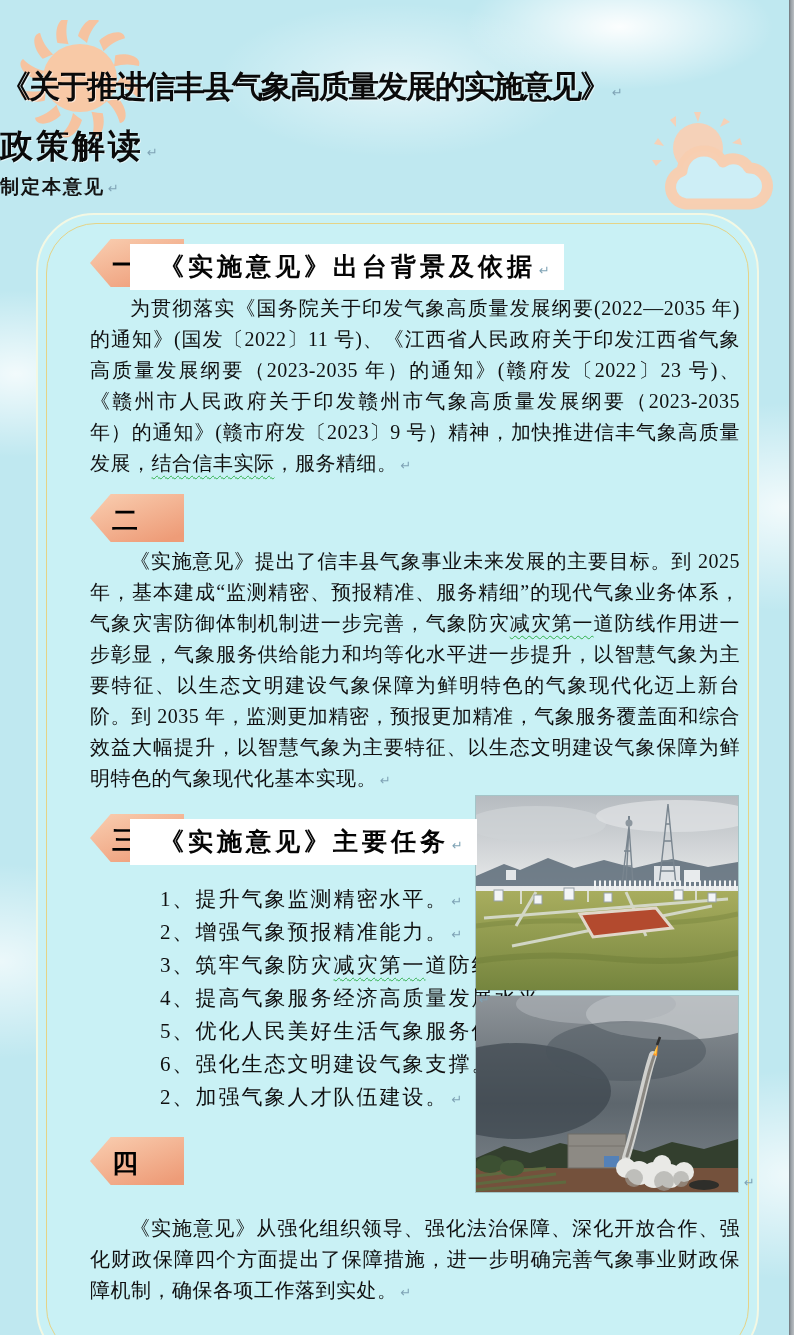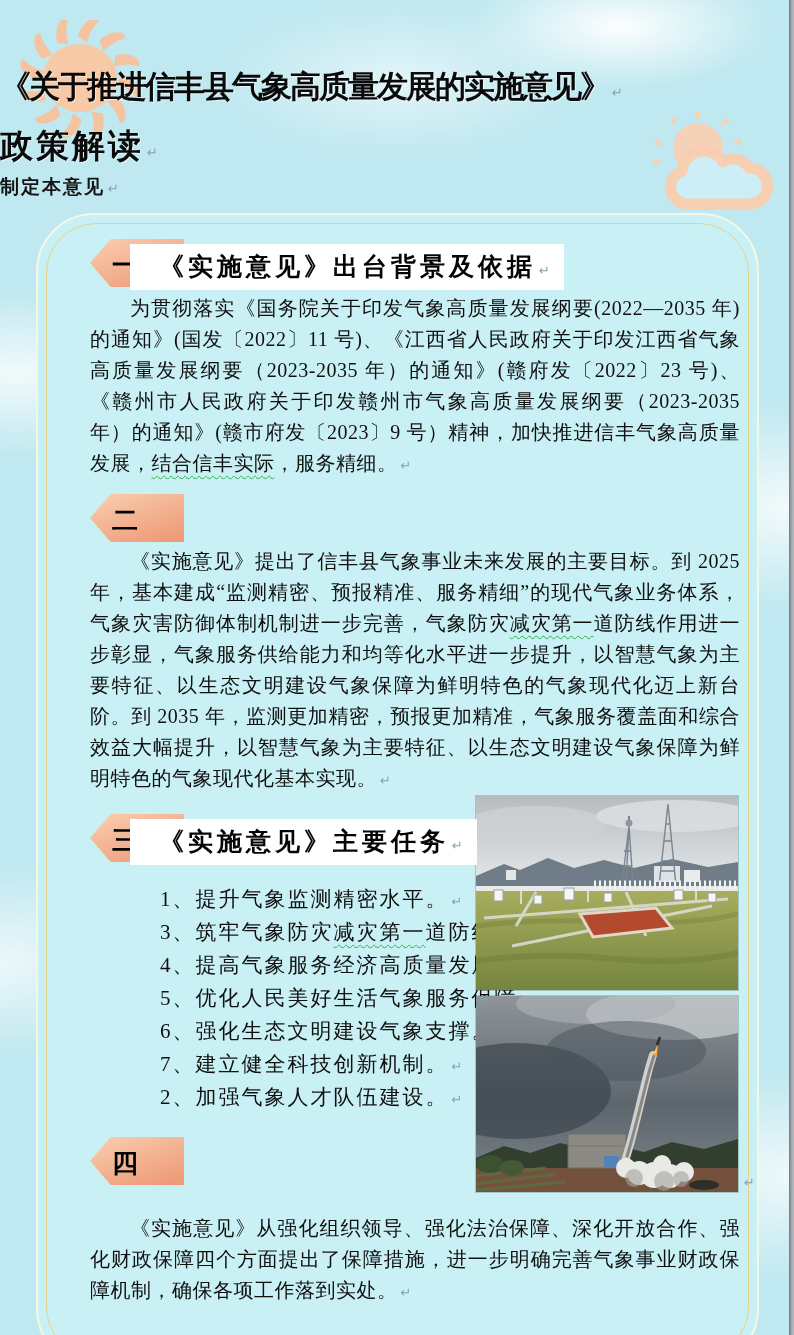--- a/index.html
+++ b/index.html
@@ -240,25 +240,25 @@
         <span class="pmark pmark-photo2">↵</span>
       </div>
 
       <div class="sec-head m-sec3">
         <div class="sec-arrow"></div>
         <span class="sec-num">三</span>
         <div class="sec-titlebox"><span>《实施意见》主要任务</span><span class="pmark">↵</span></div>
       </div>
       <ul class="tasks">
           <li><span>1、提升气象监测精密水平。</span><span class="wavy"></span><span></span><span class="pmark">↵</span></li>
+          <li><span>2、增强气象预报精准能力。</span><span class="wavy"></span><span></span><span class="pmark">↵</span></li>
           <li><span>3、筑牢气象防灾</span><span class="wavy">减灾第一</span><span>道防线。</span><span class="pmark">↵</span></li>
           <li><span>4、提高气象服务经济高质量发展水平。</span><span class="wavy"></span><span></span><span class="pmark">↵</span></li>
           <li><span>5、优化人民美好生活气象服务保障。</span><span class="wavy"></span><span></span><span class="pmark">↵</span></li>
           <li><span>6、强化生态文明建设气象支撑。</span><span class="wavy"></span><span></span><span class="pmark">↵</span></li>
-          <li><span>7、建立健全科技创新机制。</span><span class="wavy"></span><span></span><span class="pmark">↵</span></li>
           <li><span>2、加强气象人才队伍建设。</span><span class="wavy"></span><span></span><span class="pmark">↵</span></li>
         </ul>
 
       <div class="sec-head m-sec4">
         <div class="sec-arrow"></div>
         <span class="sec-num">四</span>
       </div>
       <p class="body-para m-para4a"><span>《实施意见》从强化组织领导、强化法治保障、深化开放合作、强化财政保障四个方面提出了保障措施，进一步明确完善气象事业财政保障机制，确保各项工作落到实处。</span><span class="pmark">↵</span></p>
 
     </div>

